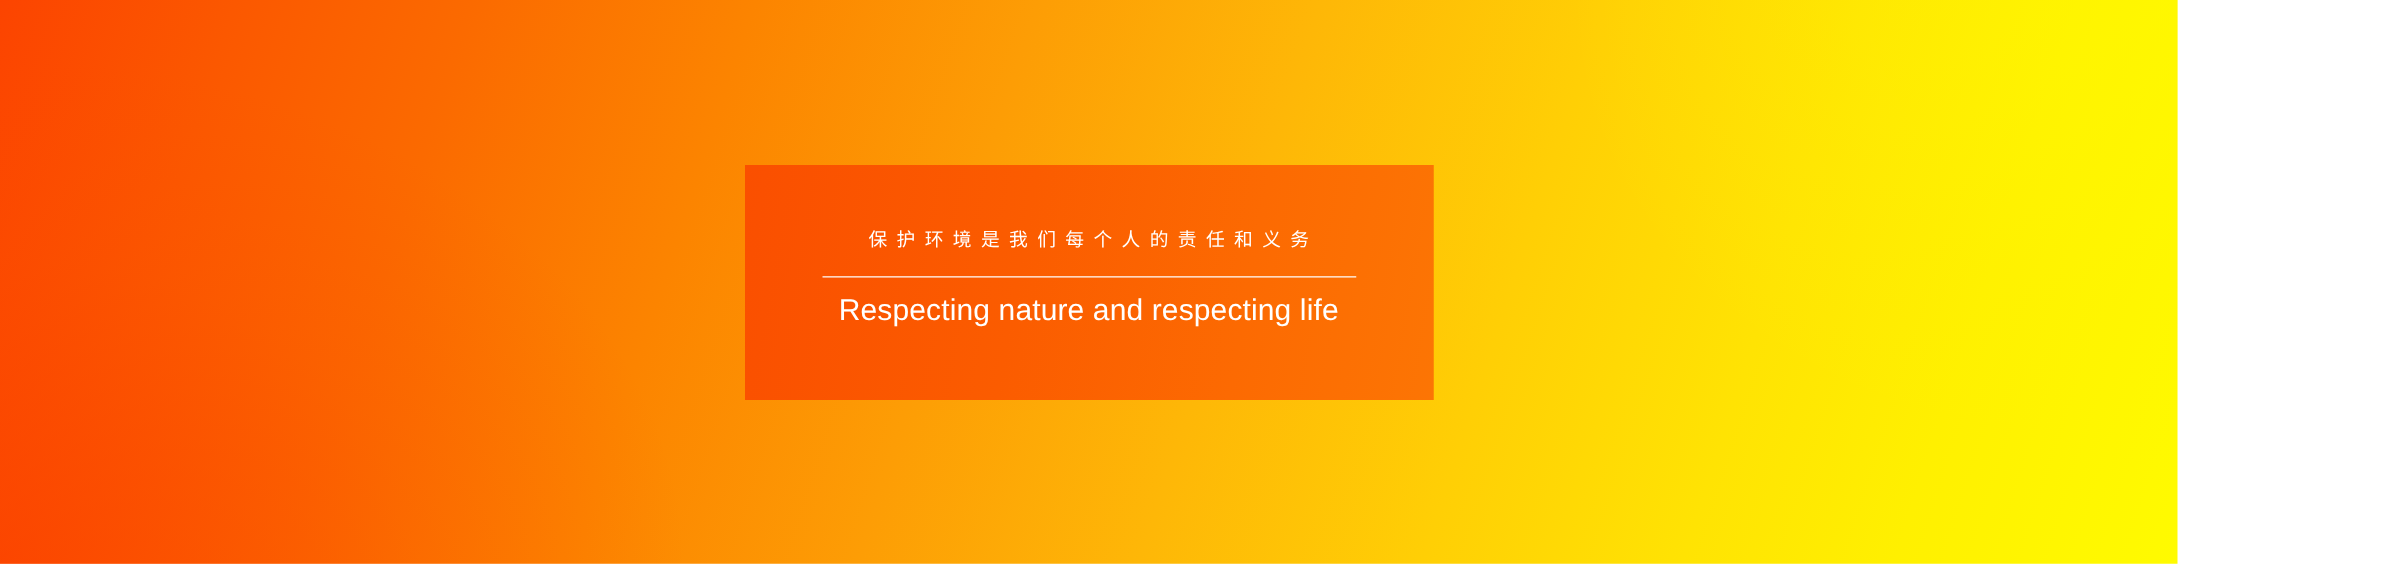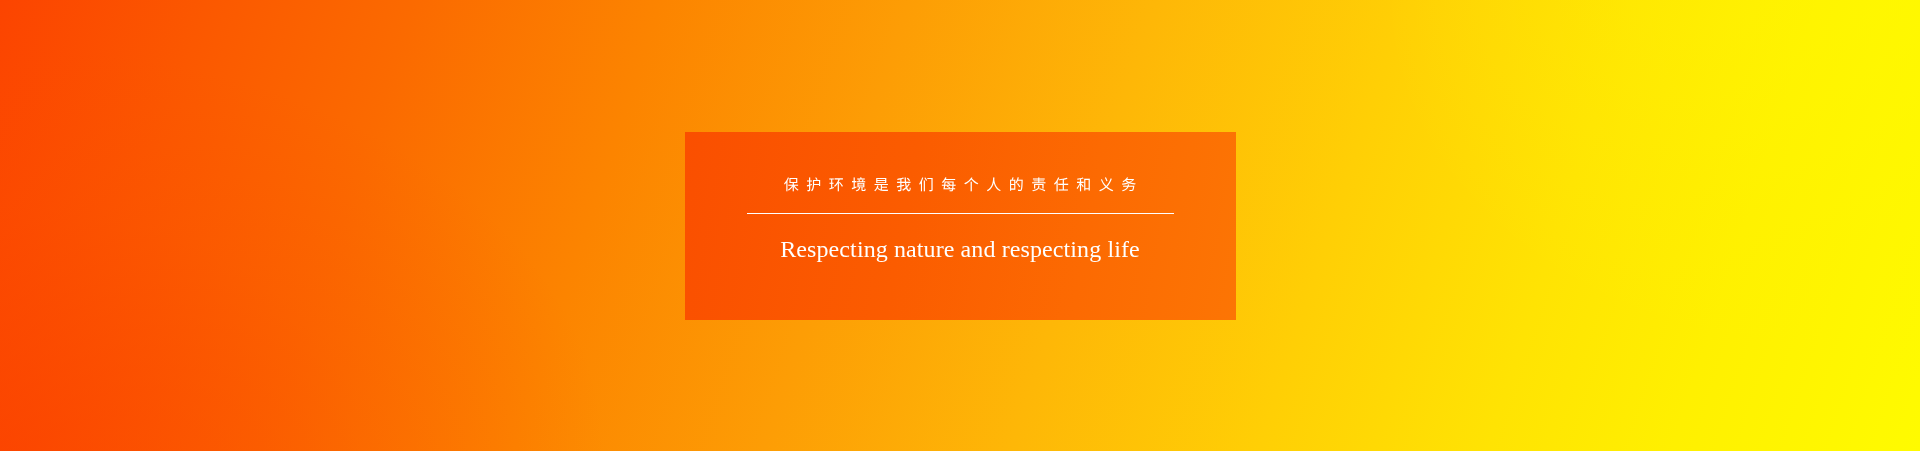--- a/index.html
+++ b/index.html
@@ -11,21 +11,21 @@
   body {
     width: 1920px;
     height: 451px;
     overflow: hidden;
     font-family: "Liberation Sans", "DejaVu Sans", sans-serif;
   }
 
   
   .banner {
     position: relative;
-    width: 1920px;
+    width: 1742px;
     height: 451px;
     
     background:
       linear-gradient(
         108deg,
         #fc4400 0%,
         #fb5800 10%,
         #fb6a00 20%,
         #fc8400 32%,
         #fd9d05 44%,
@@ -122,23 +122,22 @@
     flex: none;
   }
 
   .subline {
     color: #ffffff;
     font-size: 24px;
     font-weight: 400;
     letter-spacing: 0.1px;
     line-height: 1.1;
     white-space: nowrap;
-    margin: 12px;
+    margin: 4px;
     text-align: right;
-    font-family: Liberation Serif, serif;
   }
 </style>
 </head>
 <body>
 
 <div class="banner">
 
   <div class="panel">
 
     <div class="eyebrow">保护环境是我们每个人的责任和义务</div>

